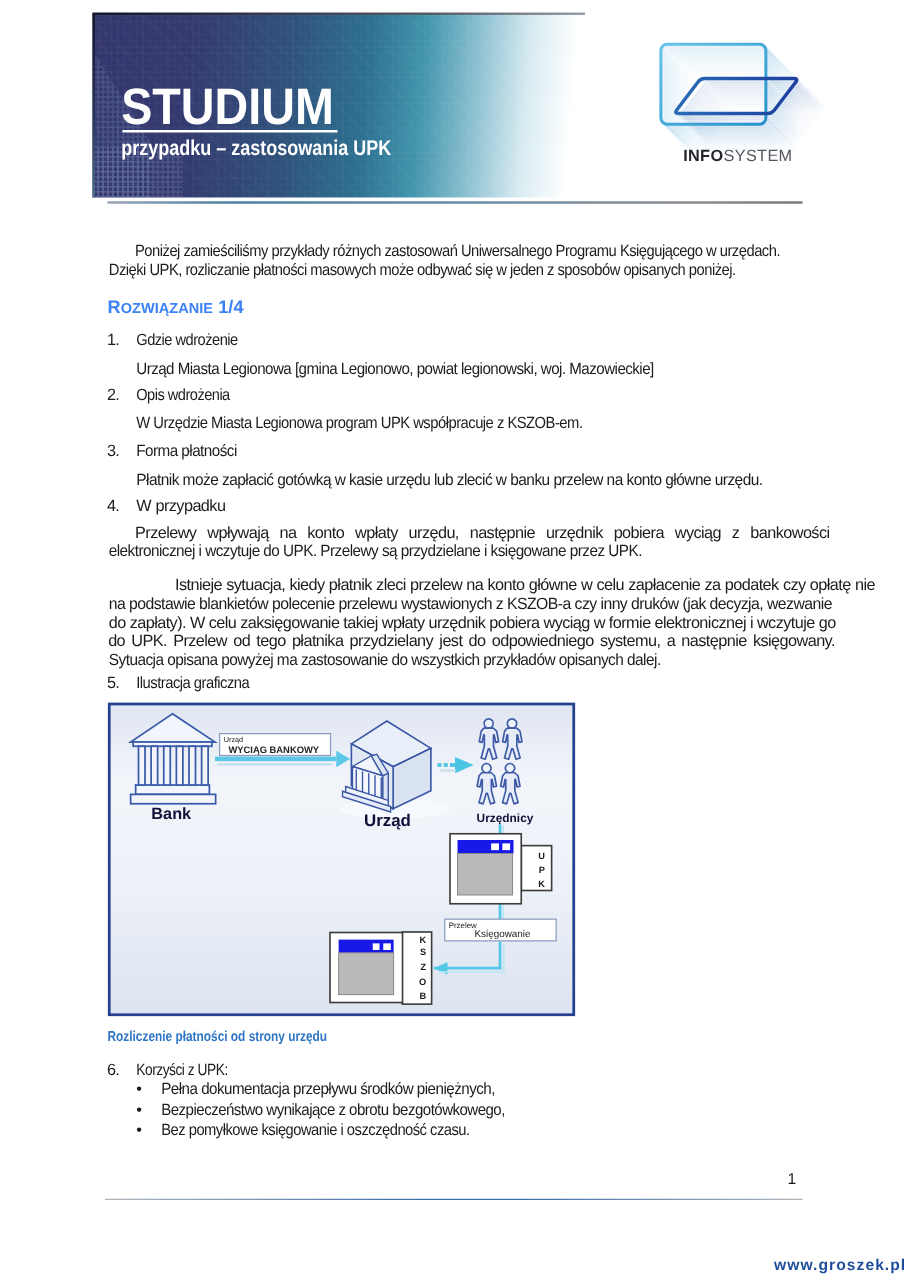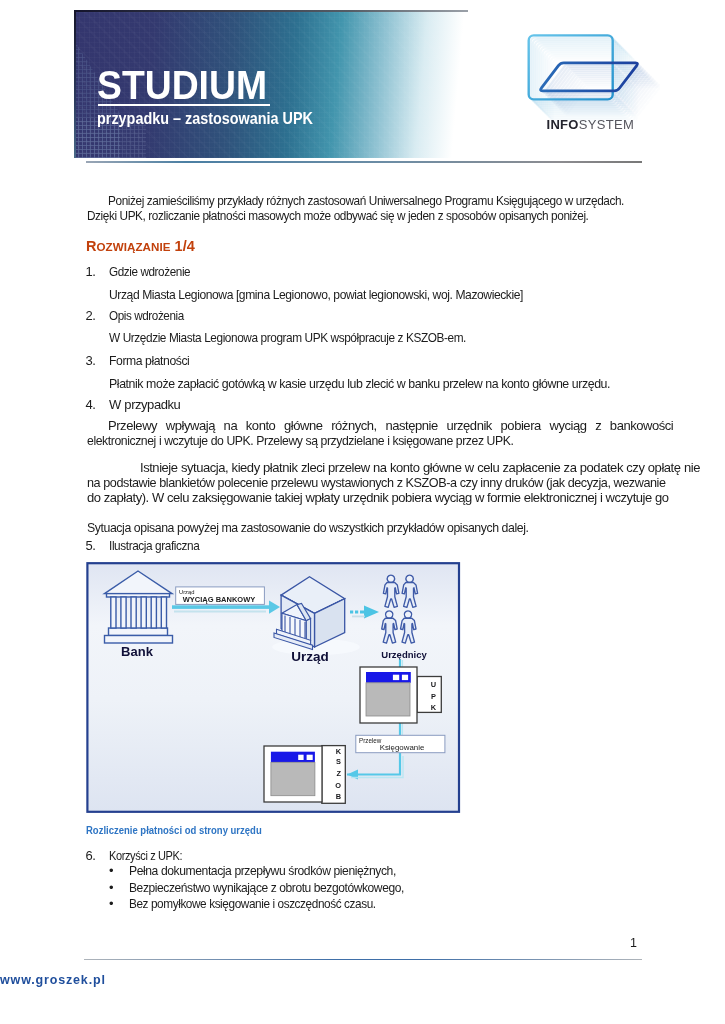--- a/index.html
+++ b/index.html
@@ -22,29 +22,29 @@
   background:repeating-linear-gradient(90deg,rgba(140,175,210,.75) 0 1px,transparent 1px 4px),
              repeating-linear-gradient(0deg,rgba(140,175,210,.65) 0 1px,transparent 1px 4px);}
 #bannerleft{position:absolute;left:74px;top:11px;width:2px;height:147px;
   background:linear-gradient(#16162a,#2c3a5e 60%,#4a6a88);}
 #studium{position:absolute;left:97px;top:64.8px;font-size:41px;font-weight:bold;color:#fff;
   line-height:41px;white-space:pre;transform:scaleX(0.9102);transform-origin:0 50%;}
 #stline{position:absolute;left:98px;top:103.5px;width:172px;height:2.6px;background:#fff;}
 #subtt{position:absolute;left:97px;top:110.2px;font-size:17px;font-weight:bold;color:#fff;line-height:17px;white-space:pre;transform:scaleX(0.8468);transform-origin:0 50%;}
 #botline{position:absolute;left:86px;top:161px;width:556px;height:1.6px;
   background:linear-gradient(to right,#9aa6b5,#4b7fa3 18%,#6d8da5 55%,#8c8c90 85%,#787878);}
-#heading{position:absolute;left:86px;top:239.2px;color:#c2410c;font-weight:bold;
+#heading{position:absolute;left:86px;top:239.2px;color:#3b82f6;font-weight:bold;
   font-size:14.5px;line-height:14.5px;white-space:pre;letter-spacing:0.05px;}
 #heading small{font-size:11.6px;}
 #rozl{position:absolute;left:86px;top:824.5px;color:#2e75c4;font-weight:bold;
   font-size:11.5px;line-height:11.5px;white-space:pre;transform:scaleX(0.8257);transform-origin:0 50%;}
 #pgnum{position:absolute;left:630px;top:936.5px;font-size:12.5px;line-height:12.5px;color:#1c1c1c;}
 #ftline{position:absolute;left:84px;top:959.2px;width:558px;height:1.3px;
   background:linear-gradient(to right,#aeb4ba,#3f6fa8 45%,#3f6fa8 60%,#aeb4ba);}
-#www{position:absolute;left:0;top:974px;width:725px;text-align:left;font-size:12.5px;
+#www{position:absolute;left:0;top:1006px;width:725px;text-align:right;font-size:12.5px;
   line-height:12.5px;color:#1f4e9c;font-weight:bold;letter-spacing:0.84px;}
 </style></head>
 <body>
 <div id="page">
 <div id="banner"></div>
 <div id="bannertopline"></div>
 <div id="bannergrid"></div>
 <div id="bannermesh"></div>
 <div id="bannerleft"></div>
 <div id="studium">STUDIUM</div>
@@ -115,25 +115,26 @@
 <path d="M22.5 60.8 L94.2 60.8 Q97.5 60.8 99.6 58 L116.5 35.8 Q118.8 32.8 115.5 32.8 L43.8 32.8 Q40.5 32.8 38.4 35.6 L21.5 57.8 Q19.2 60.8 22.5 60.8 Z" stroke="url(#lgd)" stroke-width="2.8"></path>
 </g>
 <text x="26.5" y="98.5" font-size="13" font-weight="bold" fill="#24242e" letter-spacing="0.3">INFO<tspan font-weight="normal" fill="#56565e">SYSTEM</tspan></text>
 </svg>
 <div id="heading">R<small>OZWIĄZANIE</small> 1/4</div>
 <div class="t" id="p1l1" style="left:108.0px;top:194.0px;transform:scaleX(0.9086);transform-origin:0 50%;">Poniżej zamieściliśmy przykłady różnych zastosowań Uniwersalnego Programu Księgującego w urzędach.</div>
 <div class="t" id="p1l2" style="left:86.5px;top:209.0px;transform:scaleX(0.9077);transform-origin:0 50%;">Dzięki UPK, rozliczanie płatności masowych może odbywać się w jeden z sposobów opisanych poniżej.</div>
 <div class="t" id="s1" style="left:109.0px;top:287.7px;transform:scaleX(0.9310);transform-origin:0 50%;">Urząd Miasta Legionowa [gmina Legionowo, powiat legionowski, woj. Mazowieckie]</div>
 <div class="t" id="s2" style="left:109.0px;top:331.4px;transform:scaleX(0.9097);transform-origin:0 50%;">W Urzędzie Miasta Legionowa program UPK współpracuje z KSZOB-em.</div>
 <div class="t" id="s3" style="left:109.0px;top:376.6px;transform:scaleX(0.9500);transform-origin:0 50%;">Płatnik może zapłacić gotówką w kasie urzędu lub zlecić w banku przelew na konto główne urzędu.</div>
-<div class="t" id="a1" style="left:108.0px;top:418.7px;word-spacing:5.50px;">Przelewy wpływają na konto główne różnych, następnie urzędnik pobiera wyciąg z bankowości</div>
+<div class="t" id="a1" style="left:108.0px;top:418.7px;word-spacing:5.50px;">Przelewy wpływają na konto wpłaty urzędu, następnie urzędnik pobiera wyciąg z bankowości</div>
 <div class="t" id="a2" style="left:86.5px;top:433.5px;transform:scaleX(0.9415);transform-origin:0 50%;">elektronicznej i wczytuje do UPK. Przelewy są przydzielane i księgowane przez UPK.</div>
 <div class="t" id="b1" style="left:108.0px;top:460.9px;word-spacing:0.22px;margin-left:32px;">Istnieje sytuacja, kiedy płatnik zleci przelew na konto główne w celu zapłacenie za podatek czy opłatę nie</div>
 <div class="t" id="b2" style="left:86.5px;top:475.8px;transform:scaleX(0.9714);transform-origin:0 50%;">na podstawie blankietów polecenie przelewu wystawionych z KSZOB-a czy inny druków (jak decyzja, wezwanie</div>
 <div class="t" id="b3" style="left:86.5px;top:491.0px;transform:scaleX(0.9996);transform-origin:0 50%;">do zapłaty). W celu zaksięgowanie takiej wpłaty urzędnik pobiera wyciąg w formie elektronicznej i wczytuje go</div>
+<div class="t" id="b4" style="left:86.5px;top:505.7px;word-spacing:1.79px;">do UPK. Przelew od tego płatnika przydzielany jest do odpowiedniego systemu, a następnie księgowany.</div>
 <div class="t" id="b5" style="left:86.5px;top:521.2px;transform:scaleX(0.9474);transform-origin:0 50%;">Sytuacja opisana powyżej ma zastosowanie do wszystkich przykładów opisanych dalej.</div>
 <div class="t" id="n0" style="left:85.5px;top:265.3px;">1.</div>
 <div class="t" id="it0" style="left:109.0px;top:265.3px;transform:scaleX(0.9014);transform-origin:0 50%;">Gdzie wdrożenie</div>
 <div class="t" id="n1" style="left:85.5px;top:309.1px;">2.</div>
 <div class="t" id="it1" style="left:109.0px;top:309.1px;transform:scaleX(0.8978);transform-origin:0 50%;">Opis wdrożenia</div>
 <div class="t" id="n2" style="left:85.5px;top:354.3px;">3.</div>
 <div class="t" id="it2" style="left:109.0px;top:354.3px;transform:scaleX(0.9378);transform-origin:0 50%;">Forma płatności</div>
 <div class="t" id="n3" style="left:85.5px;top:398.0px;">4.</div>
 <div class="t" id="it3" style="left:109.0px;top:398.0px;word-spacing:0.38px;">W przypadku</div>
 <div class="t" id="n4" style="left:85.5px;top:539.0px;">5.</div>

